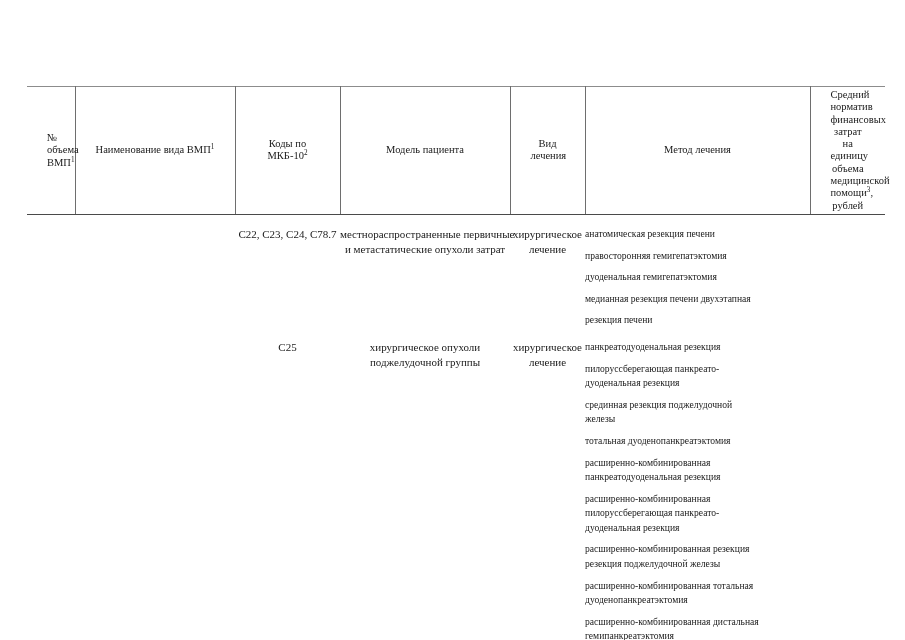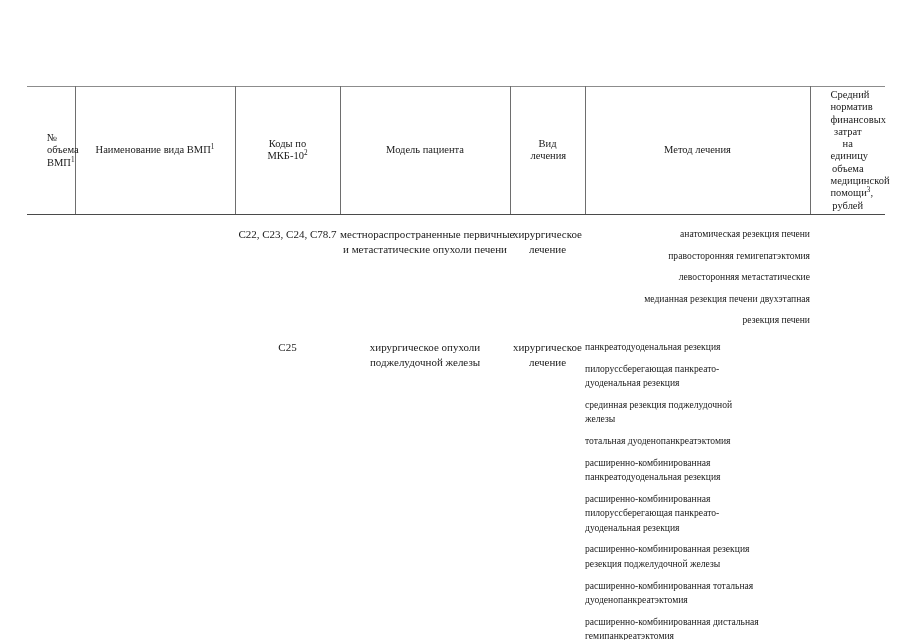--- a/index.html
+++ b/index.html
@@ -144,38 +144,38 @@
             <div class="dcell"></div>
           </td>
           <td class="cell-pad-codes" style="padding-top: 12px;">
             <div class="dcell center">
               <span class="entry-line">C22, C23, C24, C78.7</span>
             </div>
           </td>
           <td class="cell-pad-text" style="padding-top: 12px;">
             <div class="dcell">
               <span class="entry-line">местнораспространенные первичные</span>
-              <span class="entry-line">и метастатические опухоли печени</span>
+              <span class="entry-line">и метастатические опухоли затрат</span>
             </div>
           </td>
           <td class="cell-pad-text" style="padding-top: 12px;">
             <div class="dcell">
               <span class="entry-line">хирургическое</span>
               <span class="entry-line">лечение</span>
             </div>
           </td>
-          <td class="cell-pad-method" style="padding-top: 12px; text-align: right;">
+          <td class="cell-pad-method" style="padding-top: 12px;">
             <div class="method-entry">
               <span class="entry-line">анатомическая резекция печени</span>
             </div>
             <div class="method-entry">
               <span class="entry-line">правосторонняя гемигепатэктомия</span>
             </div>
             <div class="method-entry">
-              <span class="entry-line">левосторонняя метастатические</span>
+              <span class="entry-line">дуоденальная гемигепатэктомия</span>
             </div>
             <div class="method-entry">
               <span class="entry-line">медианная резекция печени двухэтапная</span>
             </div>
             <div class="method-entry">
               <span class="entry-line">резекция печени</span>
             </div>
           </td>
           <td class="cell-pad-text" style="padding-top: 12px;">
             <div class="dcell center"></div>
@@ -189,21 +189,21 @@
             <div class="dcell"></div>
           </td>
           <td class="cell-pad-codes" style="padding-top: 12px;">
             <div class="dcell center">
               <span class="entry-line">C25</span>
             </div>
           </td>
           <td class="cell-pad-text" style="padding-top: 12px;">
             <div class="dcell">
               <span class="entry-line">хирургическое опухоли</span>
-              <span class="entry-line">поджелудочной железы</span>
+              <span class="entry-line">поджелудочной группы</span>
             </div>
           </td>
           <td class="cell-pad-text" style="padding-top: 12px;">
             <div class="dcell">
               <span class="entry-line">хирургическое</span>
               <span class="entry-line">лечение</span>
             </div>
           </td>
           <td class="cell-pad-method" style="padding-top: 12px;">
             <div class="method-entry">

